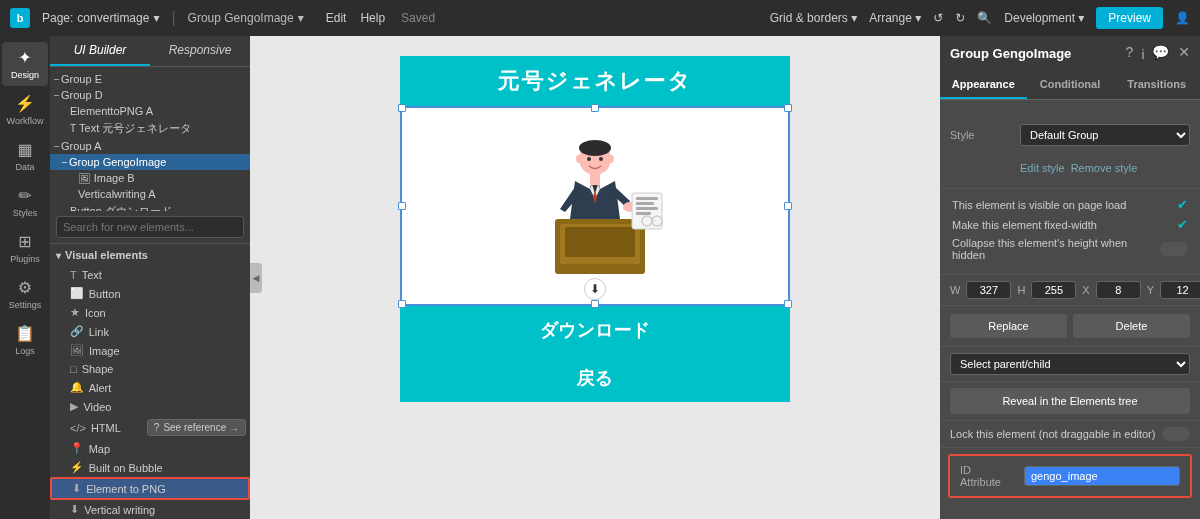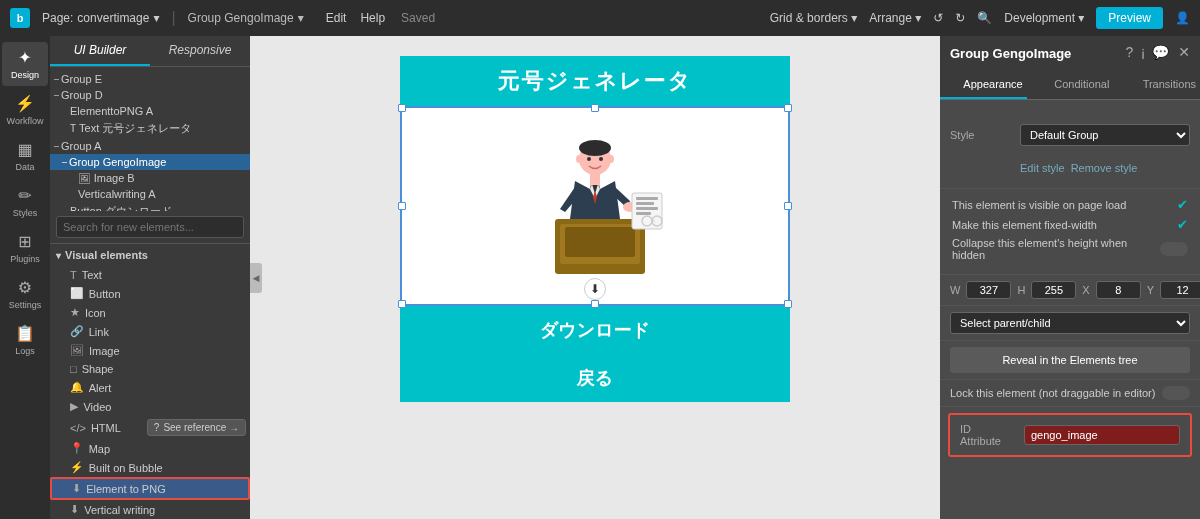--- a/index.html
+++ b/index.html
@@ -237,26 +237,27 @@
       align-items: center;
       justify-content: space-between;
     }
     .right-panel-title { color: #fff; font-size: 13px; font-weight: bold; }
     .right-panel-icons { display: flex; gap: 8px; }
     .right-panel-icon { color: #aaa; font-size: 14px; cursor: pointer; }
 
     .right-tabs { display: flex; border-bottom: 1px solid #666; background: #3a3a3a; }
     .right-tab {
       flex: 1;
-      text-align: right;
+      text-align: center;
       padding: 7px 4px;
       font-size: 11px;
       color: #aaa;
       cursor: pointer;
       border-bottom: 2px solid transparent;
+      font-weight: bold;
     }
     .right-tab.active { color: #fff; border-bottom: 2px solid #00b0d7; }
 
     .panel-section { padding: 8px 10px; border-bottom: 1px solid #555; }
     .panel-row { display: flex; align-items: center; margin-bottom: 6px; margin-top: 16px; }
     .panel-label { color: #aaa; font-size: 11px; min-width: 70px; }
     .panel-select {
       flex: 1;
       background: #2d2d2d;
       border: 1px solid #666;
@@ -347,21 +348,21 @@
       border: 2px solid #e74c3c;
       margin: 6px 8px;
       border-radius: 3px;
       display: flex;
       align-items: center;
       gap: 16px;
     }
     .id-attr-label { color: #aaa; font-size: 11px; }
     .id-attr-input {
       flex: 1;
-      background: #7f1d1d;
+      background: #3b82f6;
       border: 1px solid #666;
       color: #fff;
       font-size: 11px;
       padding: 3px 6px;
       border-radius: 3px;
     }
 
     
     .see-ref {
       display: flex;
@@ -713,20 +714,24 @@
       <span class="wh-label">W</span>
       <input class="wh-input" value="327" style="">
       <span class="wh-label">H</span>
       <input class="wh-input" value="255" style="">
       <span class="wh-label">X</span>
       <input class="wh-input" value="8" style="">
       <span class="wh-label">Y</span>
       <input class="wh-input" value="12" style="">
     </div>
 
+    <div class="panel-btn-row">
+      <button class="panel-btn">Replace</button>
+      <button class="panel-btn">Delete</button>
+    </div>
 
     <div class="panel-select-row">
       <select class="panel-full-select">
         <option>Select parent/child</option>
       </select>
     </div>
 
     <div style="padding:6px 10px;border-bottom:1px solid #555;">
       <button class="panel-full-btn" style="margin:0;width:100%;">Reveal in the Elements tree</button>
     </div>

